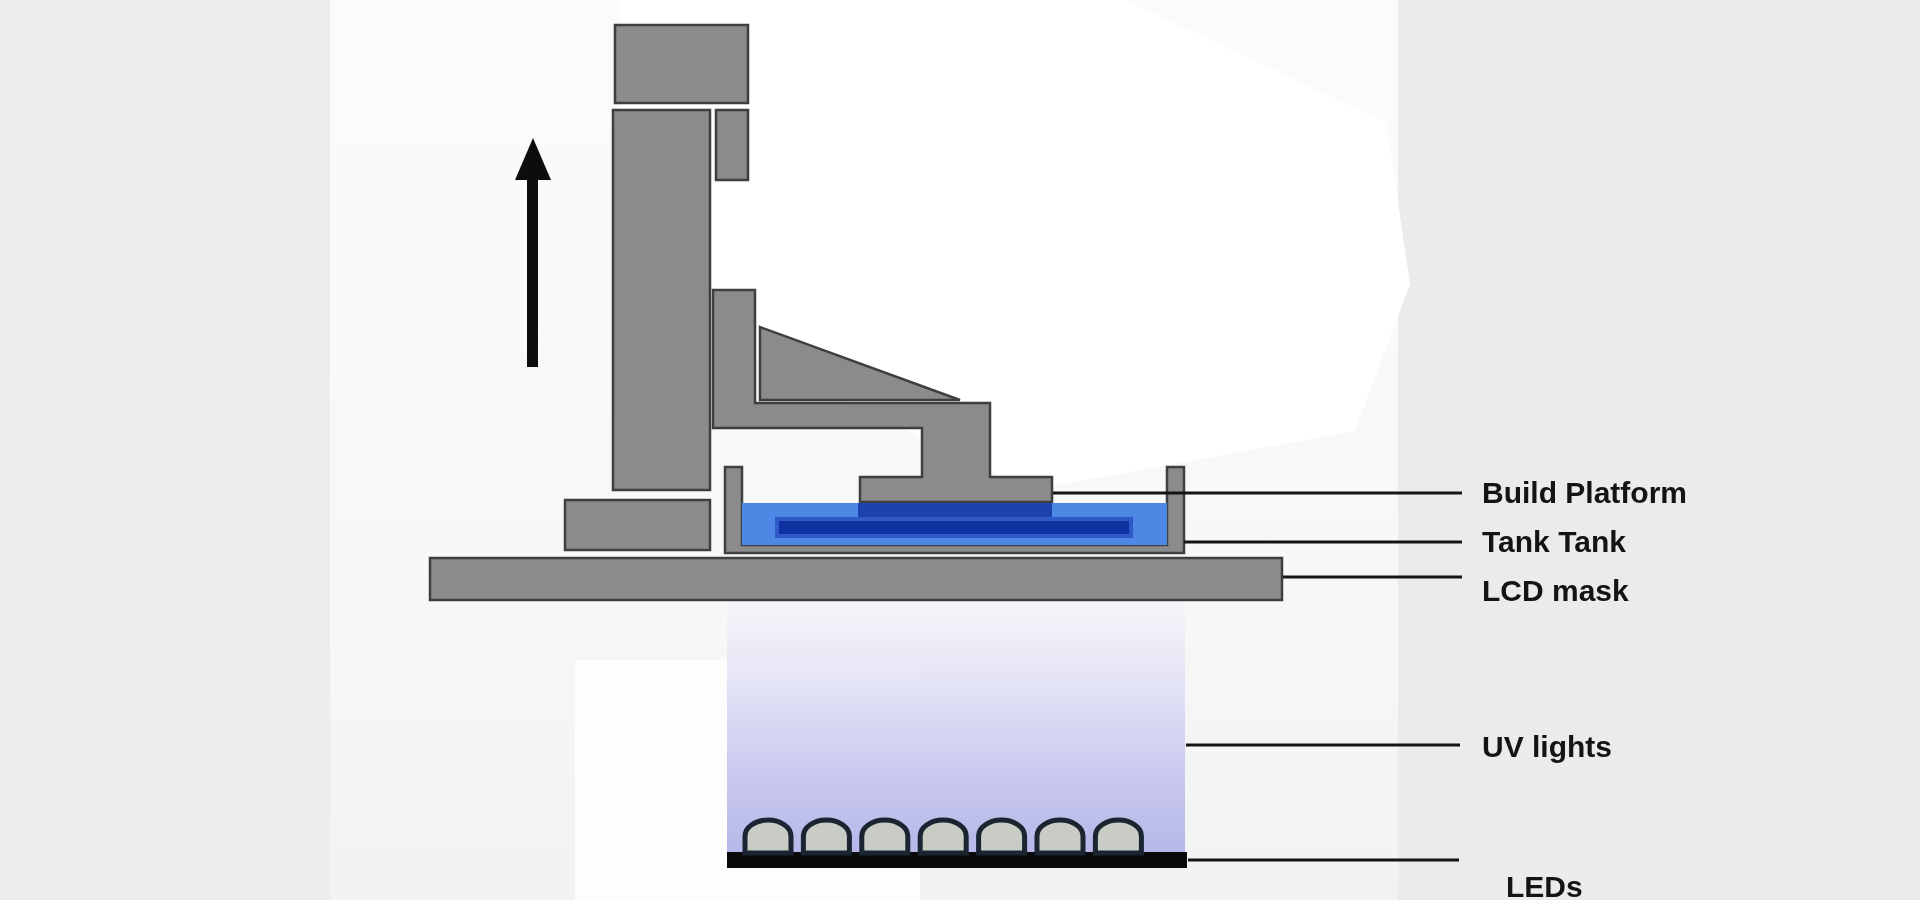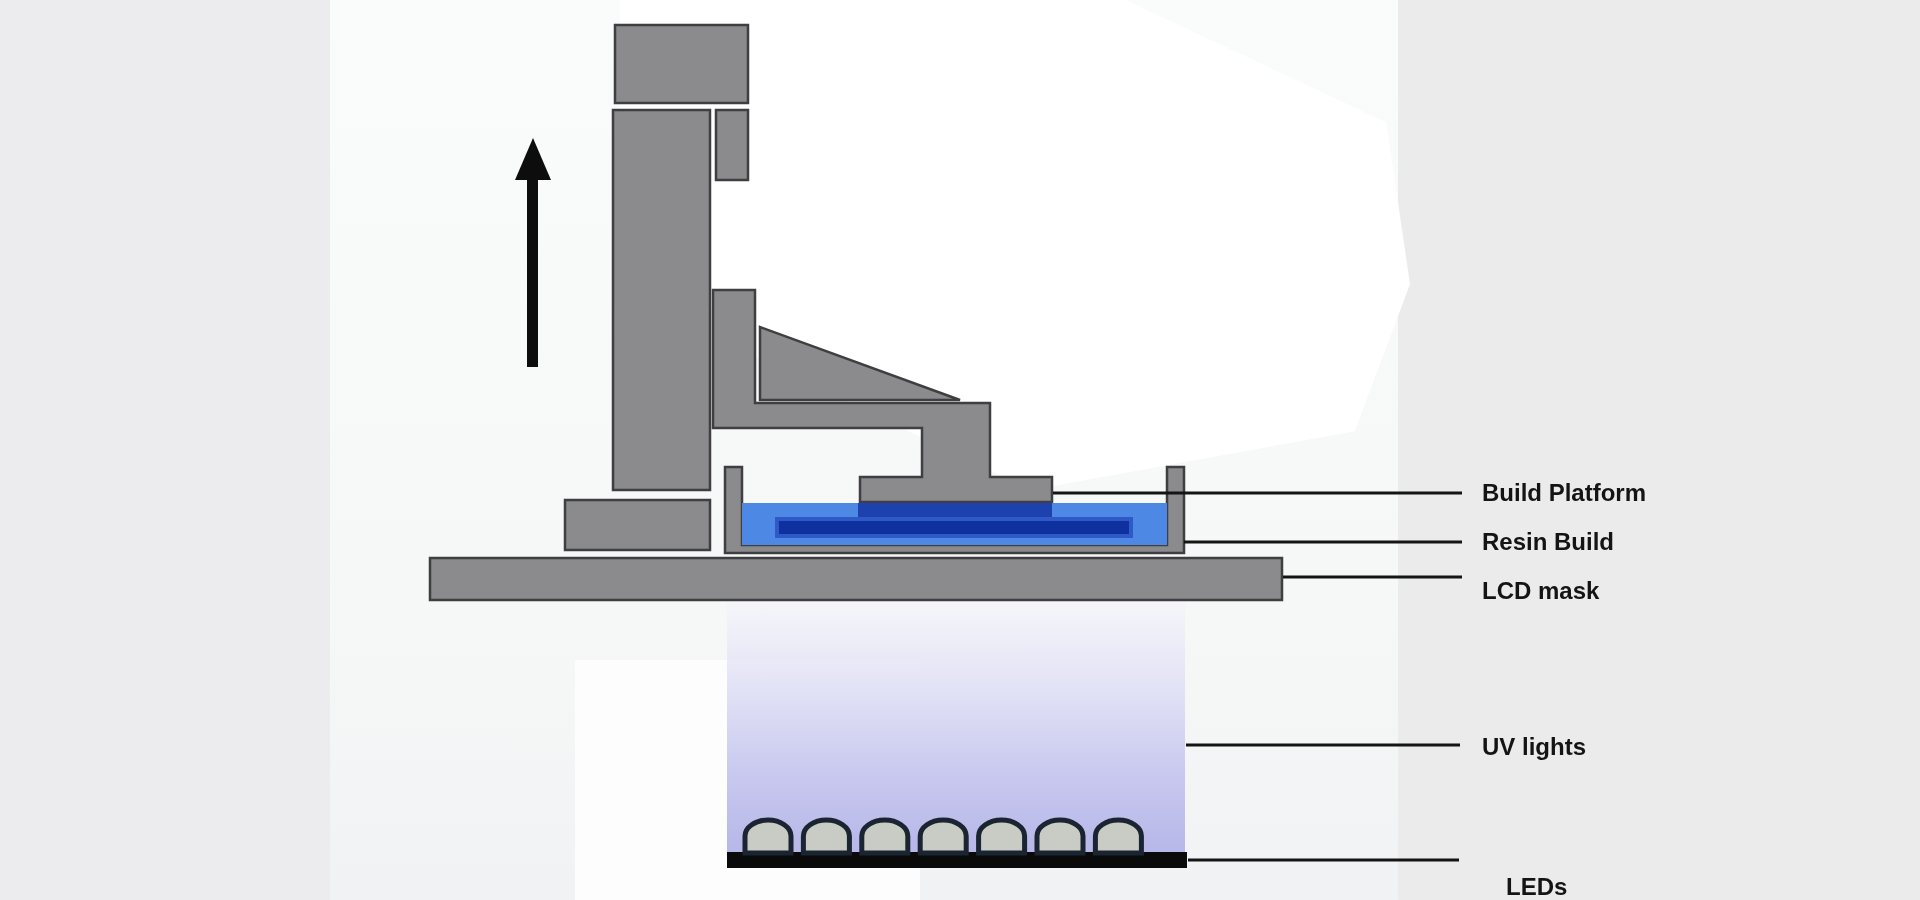--- a/index.html
+++ b/index.html
@@ -30,21 +30,21 @@
   }
   
   .uv-glow{
     position:absolute;left:727px;top:601px;width:458px;height:251px;
     background:linear-gradient(180deg,rgba(244,244,252,0.35) 0%,#e2e2f6 35%,#c8c8ef 70%,#b7b7e9 100%);
   }
   svg.diagram{position:absolute;left:0;top:0;}
   
   .label{
     position:absolute;left:1482px;height:38px;line-height:38px;
-    font-size:24px;font-weight:600;color:#141414;white-space:nowrap;
+    font-size:30px;font-weight:600;color:#141414;white-space:nowrap;
   }
 </style>
 </head>
 <body>
 
 <div class="canvas">
 
   <div class="bg-center"></div>
   <div class="bg-right"></div>
   <div class="bg-blob"></div>
@@ -88,18 +88,18 @@
     <g stroke="#141414" stroke-width="3">
       <line x1="1053" y1="493" x2="1462" y2="493"></line>
       <line x1="1184" y1="542" x2="1462" y2="542"></line>
       <line x1="1283" y1="577" x2="1462" y2="577"></line>
       <line x1="1186" y1="745" x2="1460" y2="745"></line>
       <line x1="1188" y1="860" x2="1459" y2="860"></line>
     </g>
   </svg>
 
   <div class="label" style="top:474px;">Build Platform</div>
-  <div class="label" style="top:523px;">Resin Build</div>
+  <div class="label" style="top:523px;">Tank Tank</div>
   <div class="label" style="top:572px;">LCD mask</div>
   <div class="label" style="top:728px;">UV lights</div>
   <div class="label" style="top:868px;margin-left:24px;">LEDs</div>
 
 </div>
 
 </body></html>

